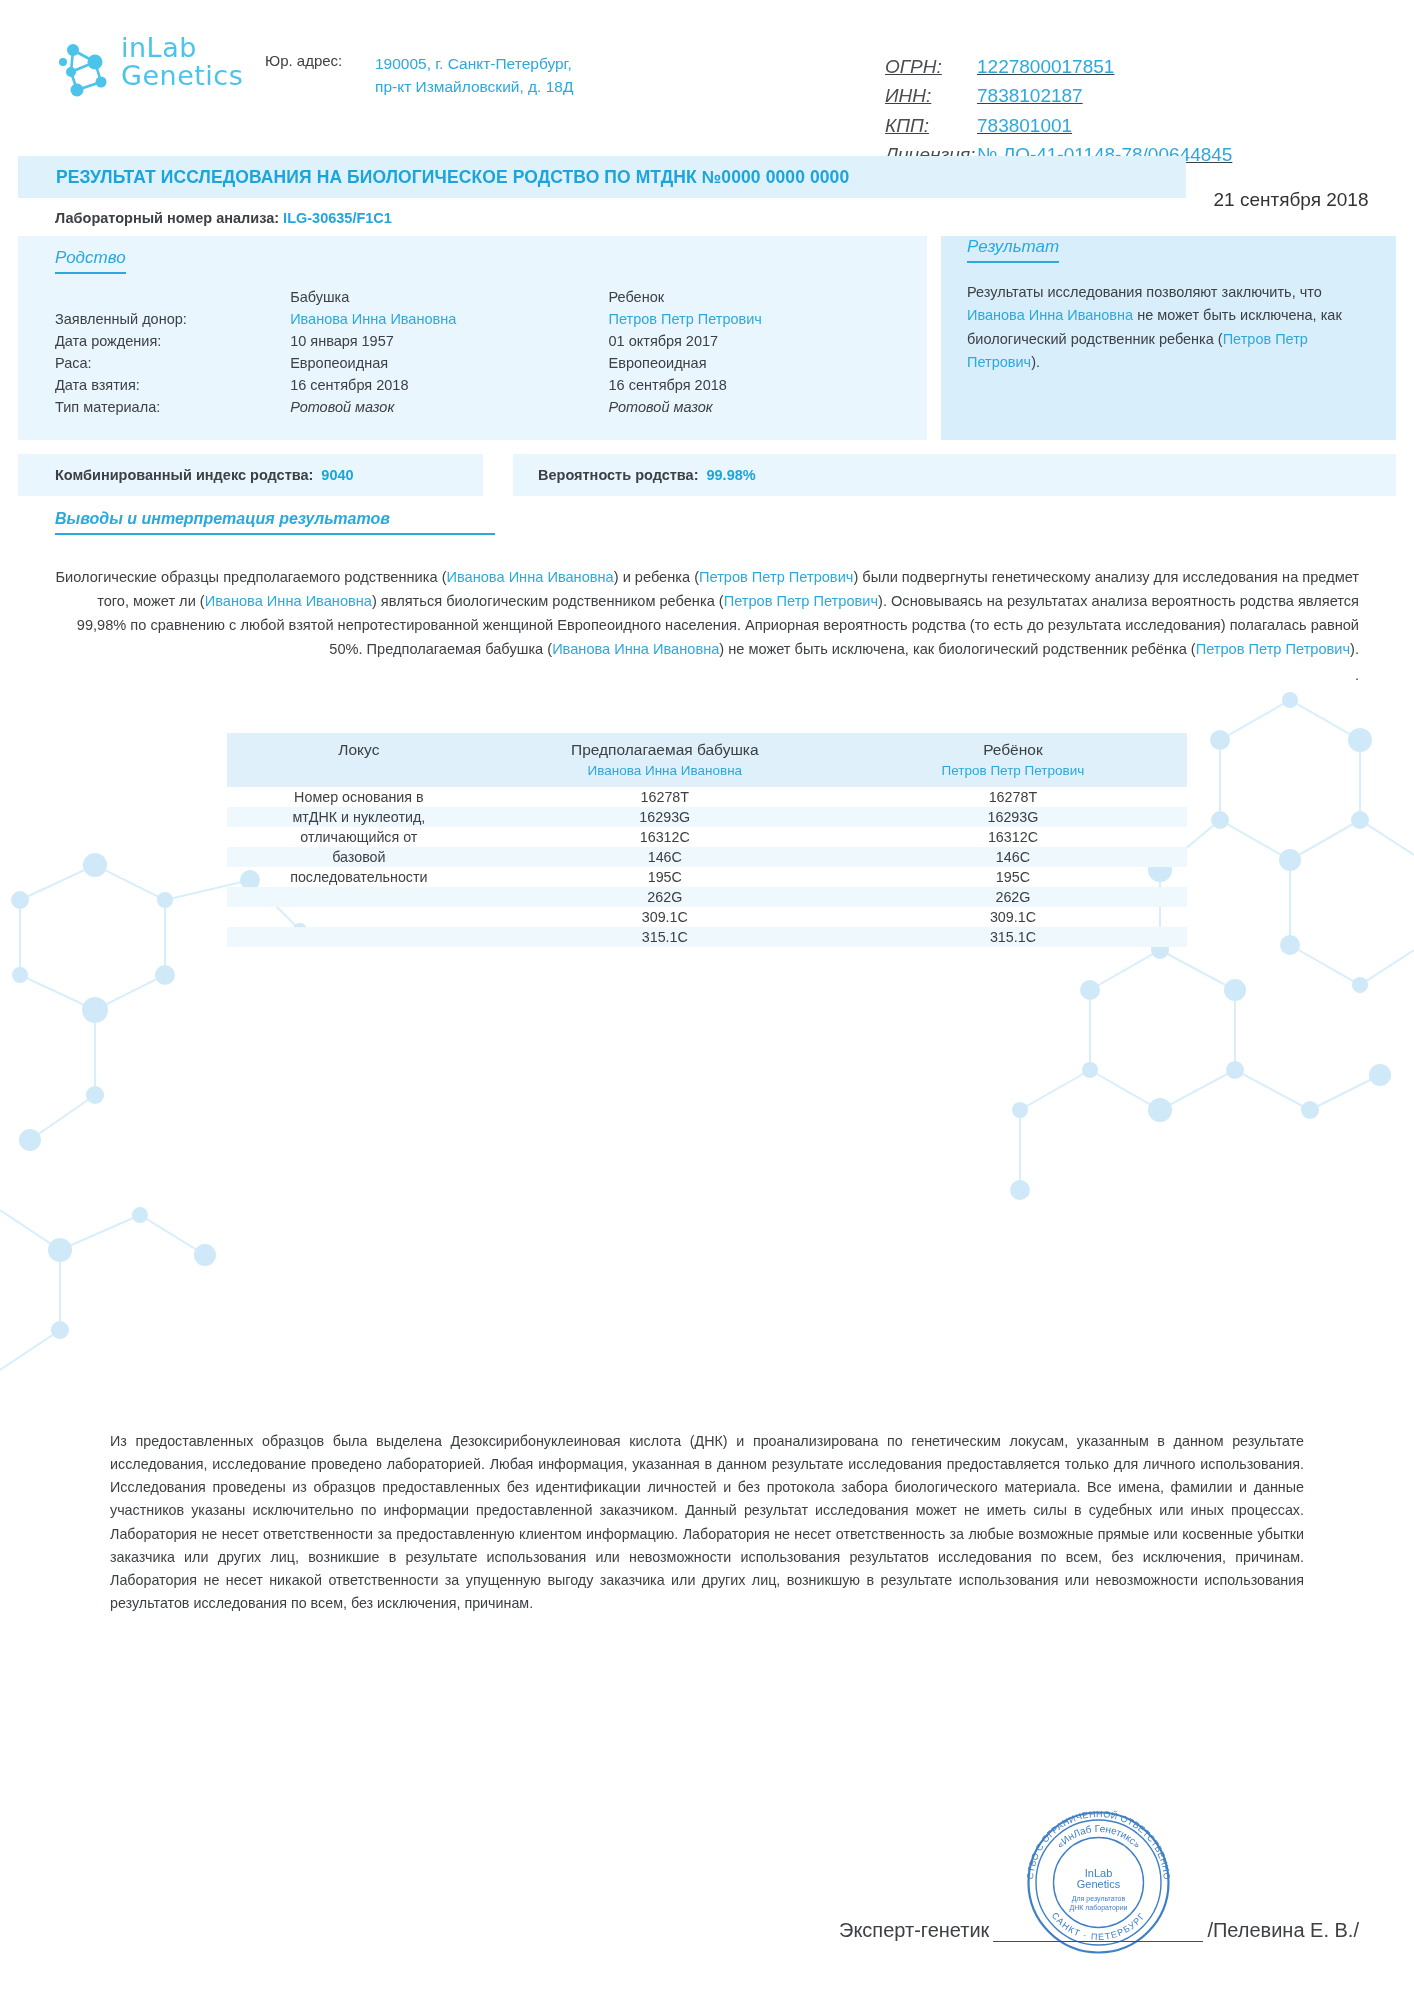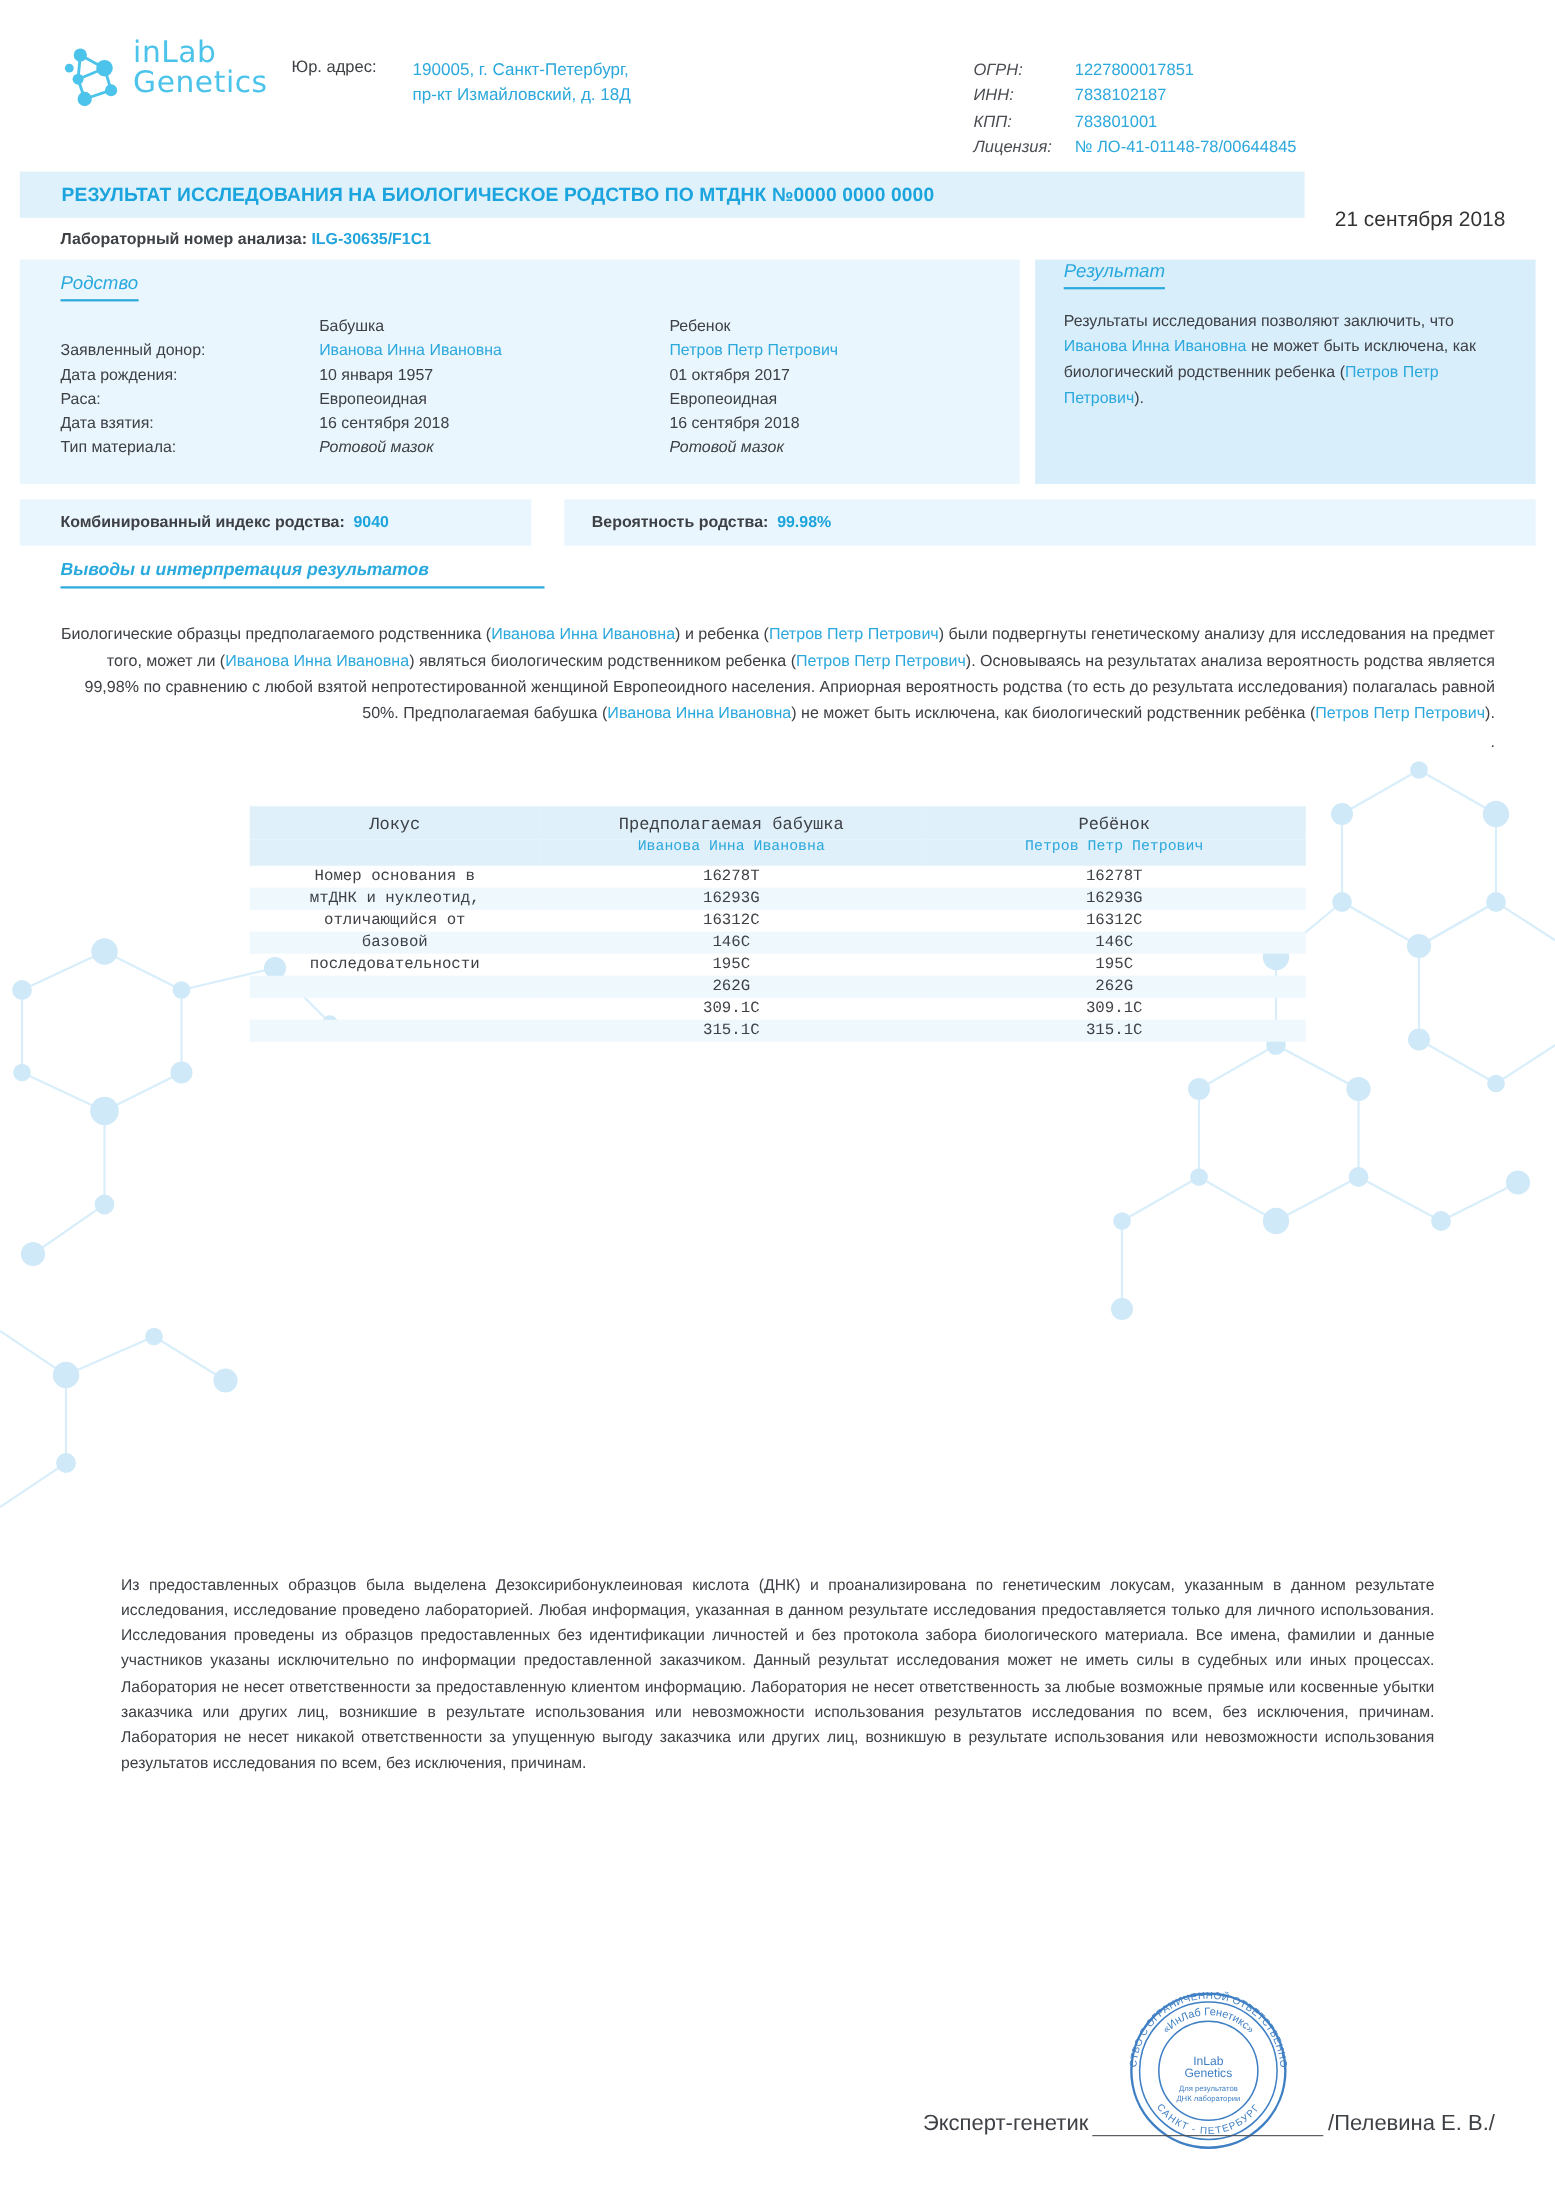--- a/index.html
+++ b/index.html
@@ -58,21 +58,22 @@
   .addr-label {
     width: 110px;
     color: #3d4045;
     font-size: 15px;
   }
   .addr-value { color: #2ca8dd; line-height: 1.5; }
   .reg-block {
     flex: 1;
     padding-top: 22px;
     padding-left: 100px;
-    font-size: 15px;
+    font-size: 19px;
+    text-decoration: underline;
   }
   .reg-row { display: flex; line-height: 1.55; }
   .reg-label {
     width: 92px;
     font-style: italic;
     color: #4a4d52;
   }
   .reg-value { color: #2ca8dd; }
   
   .title-band {
@@ -206,21 +207,20 @@
     line-height: 1.65;
     text-align: right;
   }
   .dot-line { margin-top: 2px; }
   
   .locus-wrap {
     position: relative;
     z-index: 2;
     margin: 46px auto 12px auto;
     width: 960px;
-    font-family: Liberation Mono, monospace;
   }
   .locus-table {
     width: 100%;
     border-collapse: collapse;
     font-size: 14.5px;
   }
   .locus-table thead td {
     background: #dff0fa;
     text-align: center;
     padding: 8px 0 4px 0;

